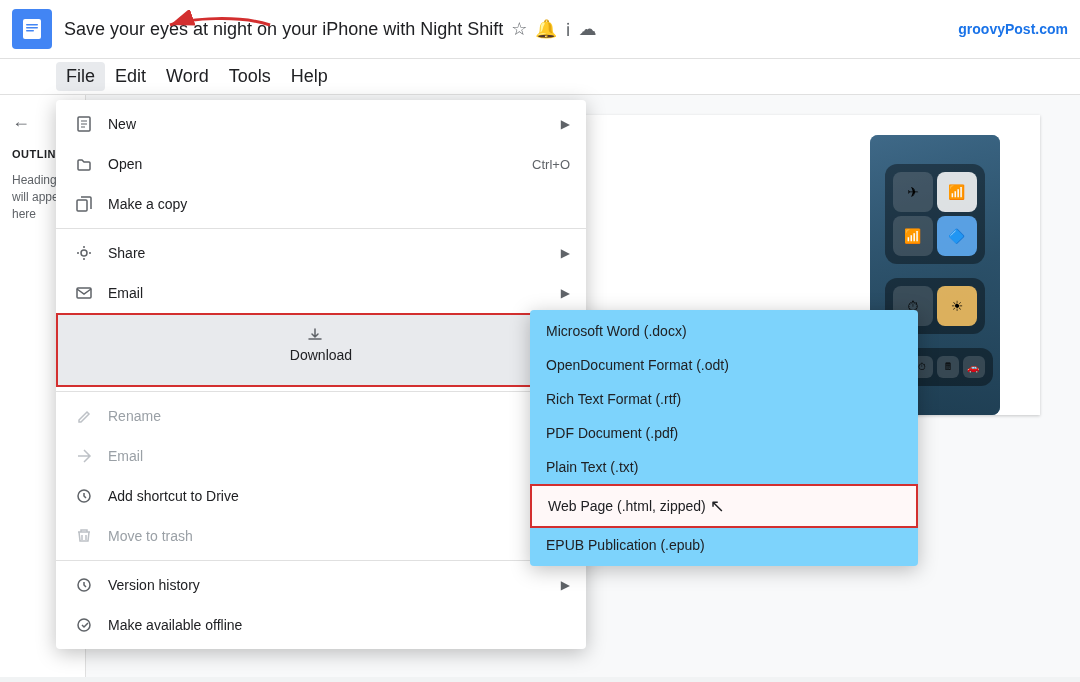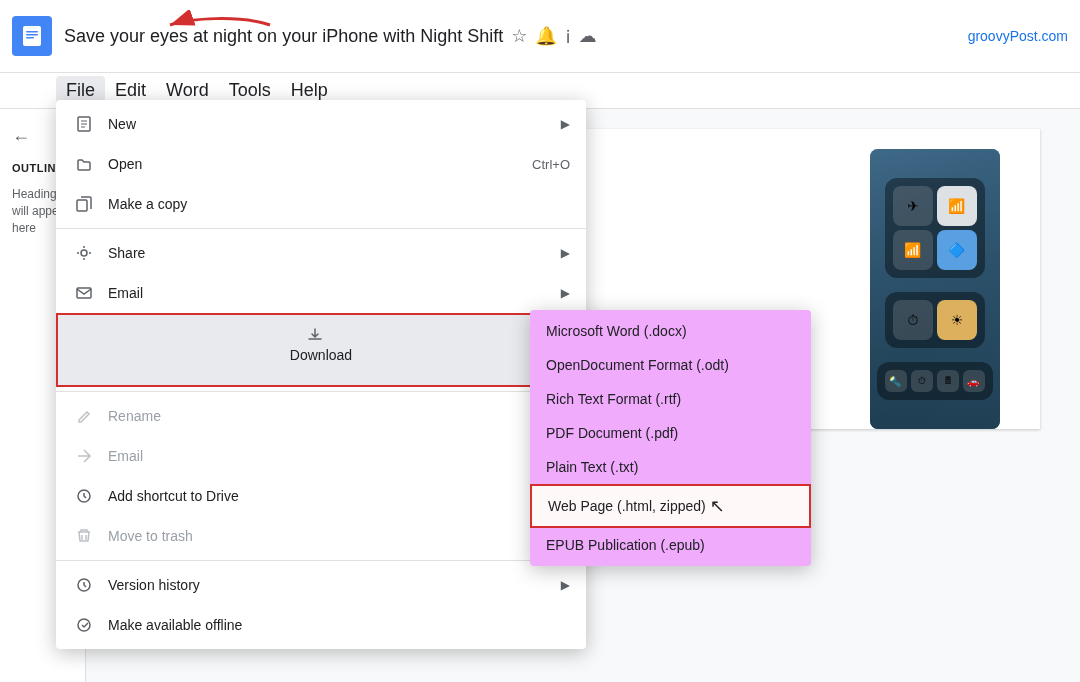--- a/index.html
+++ b/index.html
@@ -10,21 +10,21 @@
       font-family: Arial, sans-serif;
       background: #f1f3f4;
       position: relative;
     }
 
     
     .top-bar {
       display: flex;
       align-items: center;
       background: #fff;
-      height: 73px;
+      height: 59px;
       padding: 0 12px;
       border-bottom: 1px solid #e0e0e0;
       position: relative;
       z-index: 10;
     }
 
     .app-icon {
       width: 40px;
       height: 40px;
       background: #4285f4;
@@ -53,21 +53,21 @@
       display: flex;
       align-items: center;
       gap: 8px;
       color: #5f6368;
     }
 
     .groovy-link {
       margin-left: auto;
       font-size: 14px;
       color: #1a73e8;
-      font-weight: 400;
+      font-weight: 700;
     }
 
     
     .menu-bar {
       display: flex;
       align-items: center;
       background: #fff;
       height: 36px;
       padding: 0 12px 0 56px;
       border-bottom: 1px solid #e0e0e0;
@@ -265,22 +265,22 @@
       height: 1px;
       background: #e0e0e0;
       margin: 4px 0;
     }
 
     
     .download-submenu {
       position: absolute;
       top: 310px;
       left: 530px;
-      width: 281px;
-      background: #f0abfc;
+      width: 388px;
+      background: #7dd3fc;
       border-radius: 4px;
       box-shadow: 0 4px 20px rgba(0,0,0,0.25);
       z-index: 600;
       padding: 4px 0;
     }
 
     .submenu-item {
       display: flex;
       align-items: center;
       padding: 9px 16px;

